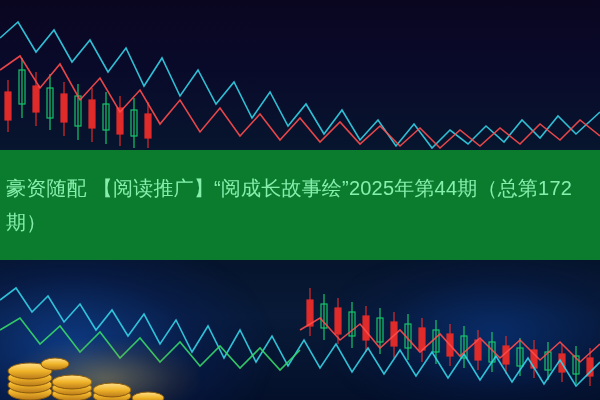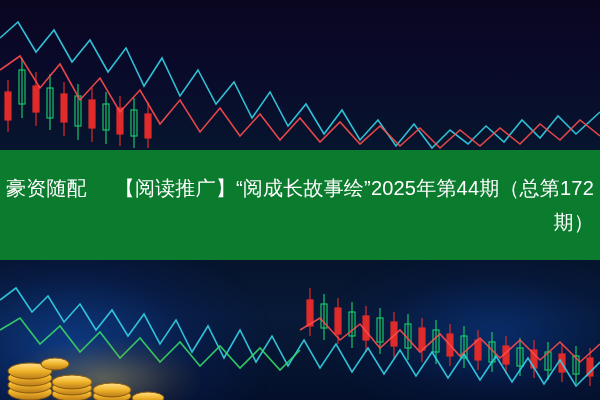--- a/index.html
+++ b/index.html
@@ -56,22 +56,22 @@
     height: 110px;
     background: #0b7b2e;
     display: flex;
     align-items: center;
     justify-content: flex-start;
     box-sizing: border-box;
     padding: 0 6px;
   }
   .title-row {
     width: 100%;
-    text-align: right;
-    color: #ffffff;
+    text-align: left;
+    color: #86efac;
     font-size: 20px;
     line-height: 34px;
     letter-spacing: 0.2px;
     font-family: "Liberation Sans", "DejaVu Sans", sans-serif;
   }
   .brand {
     float: left;
     margin-right: 6px;
   }
   

